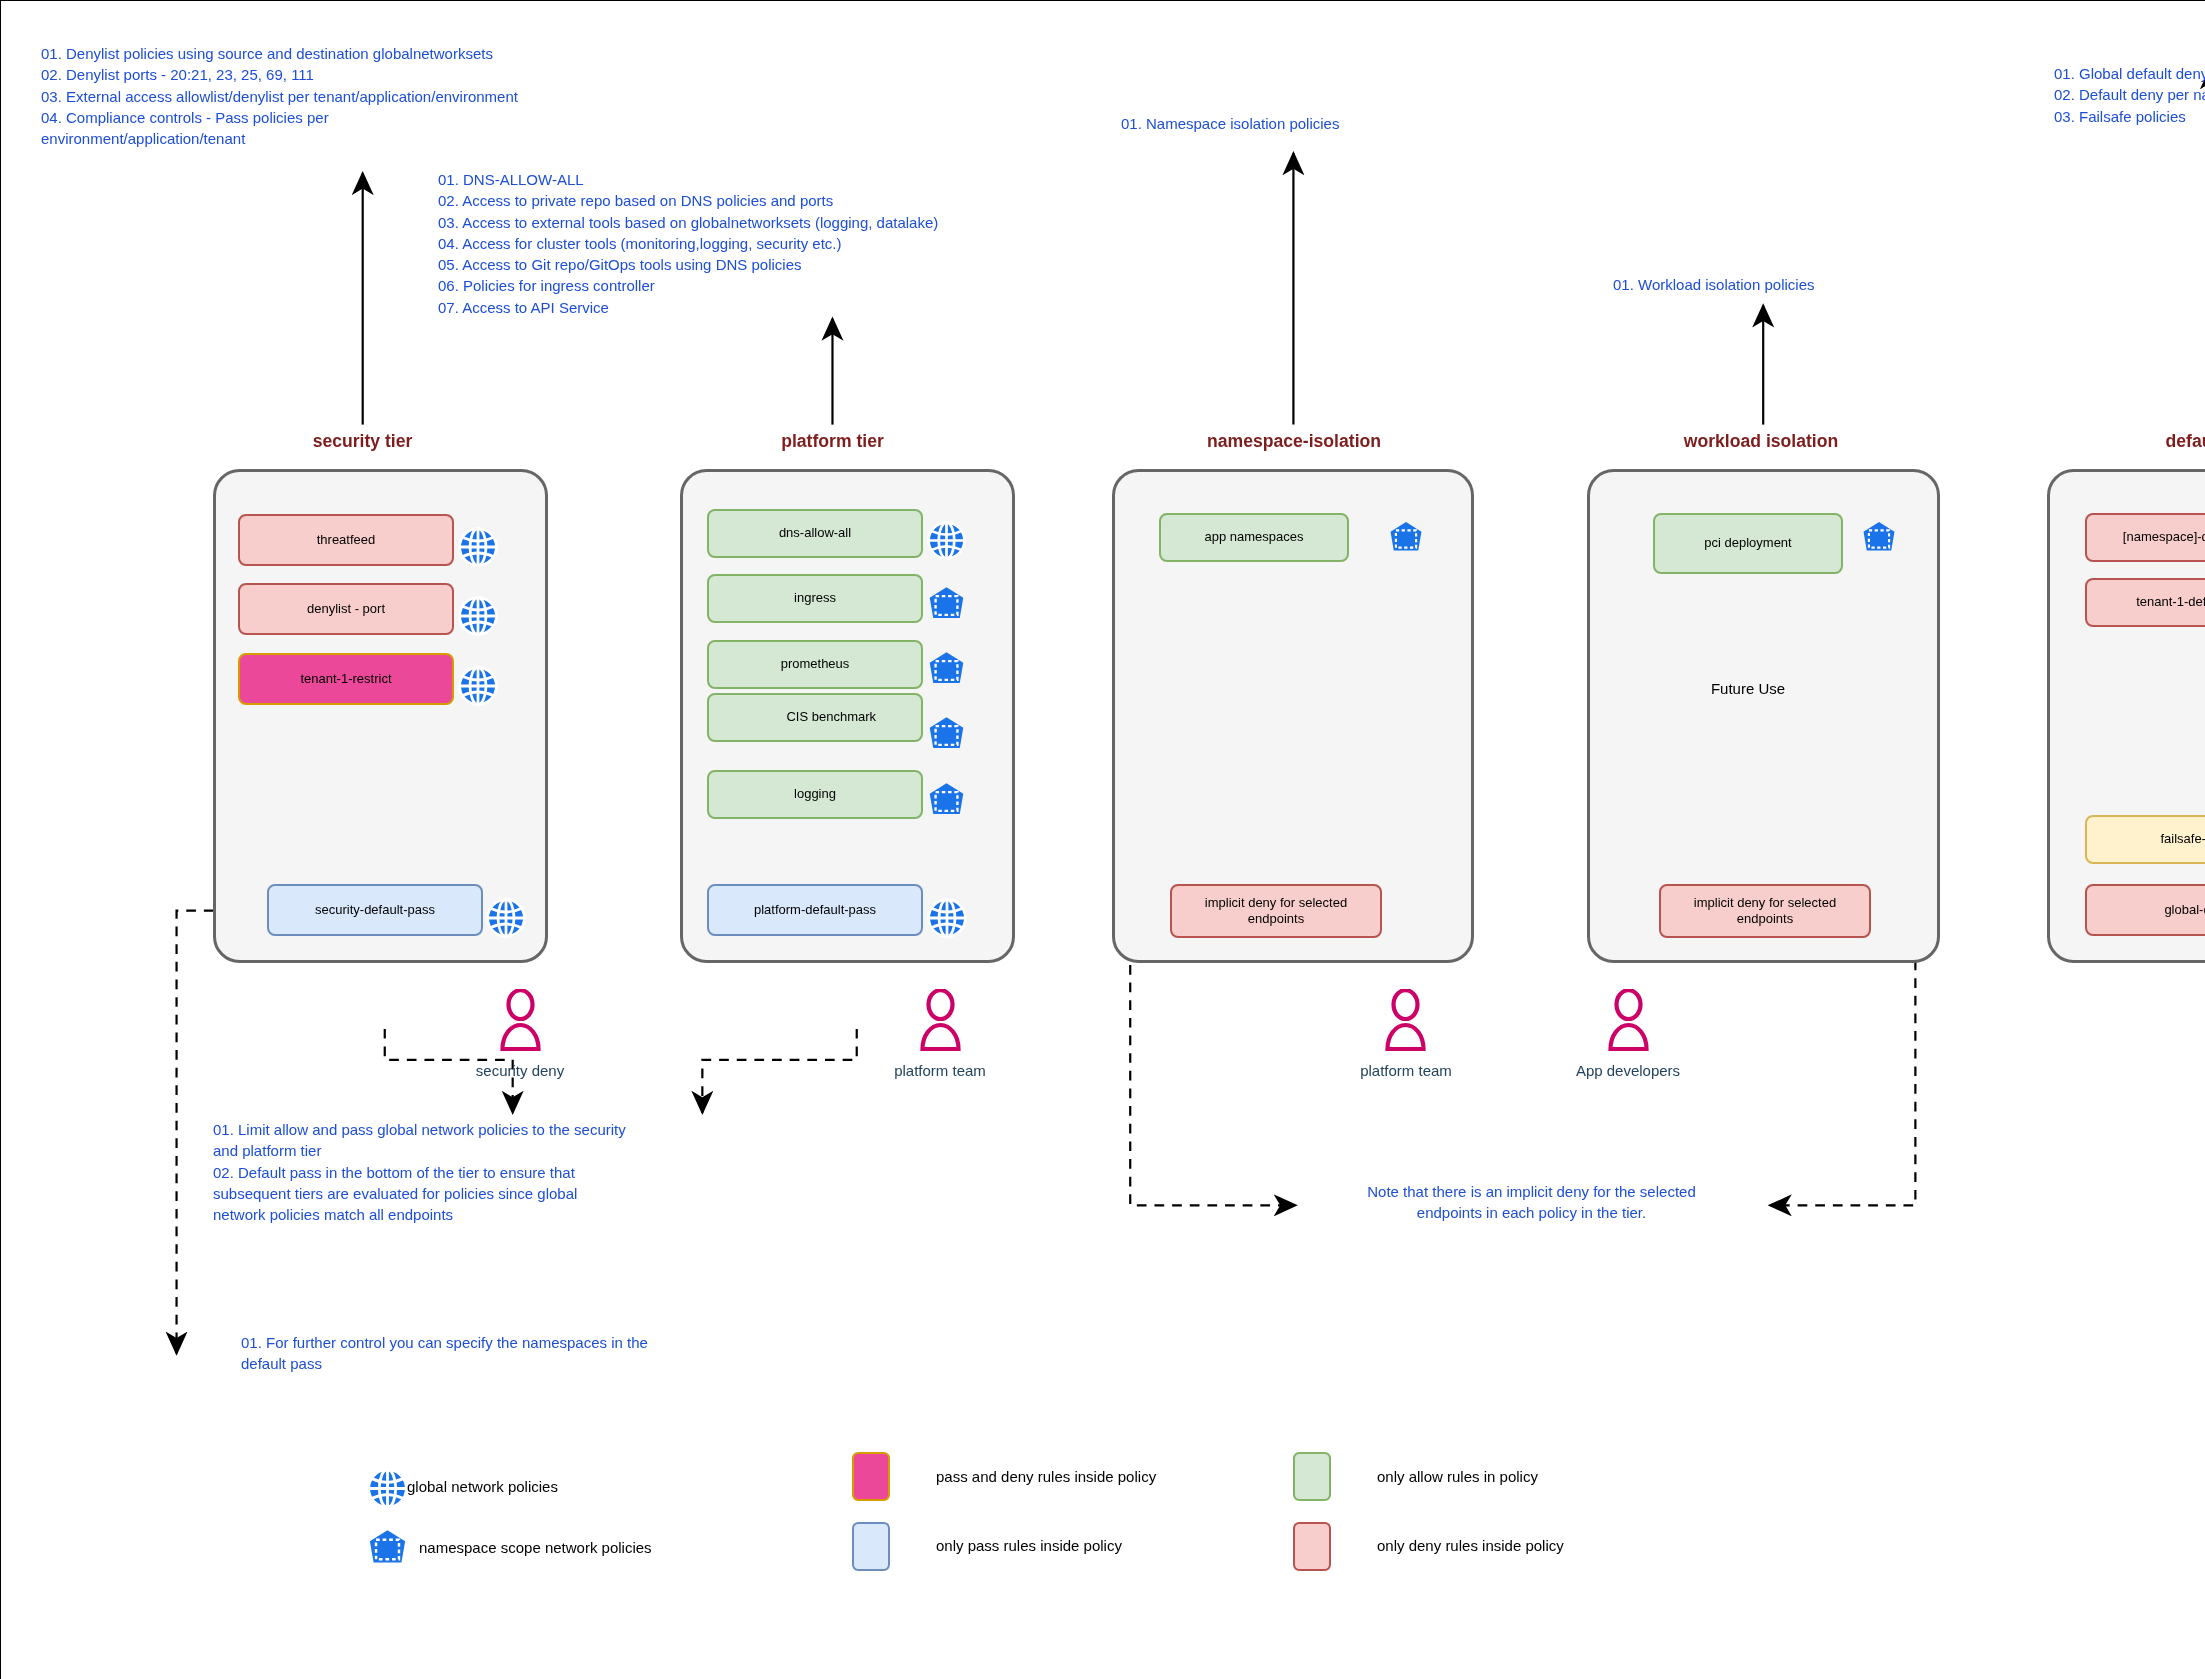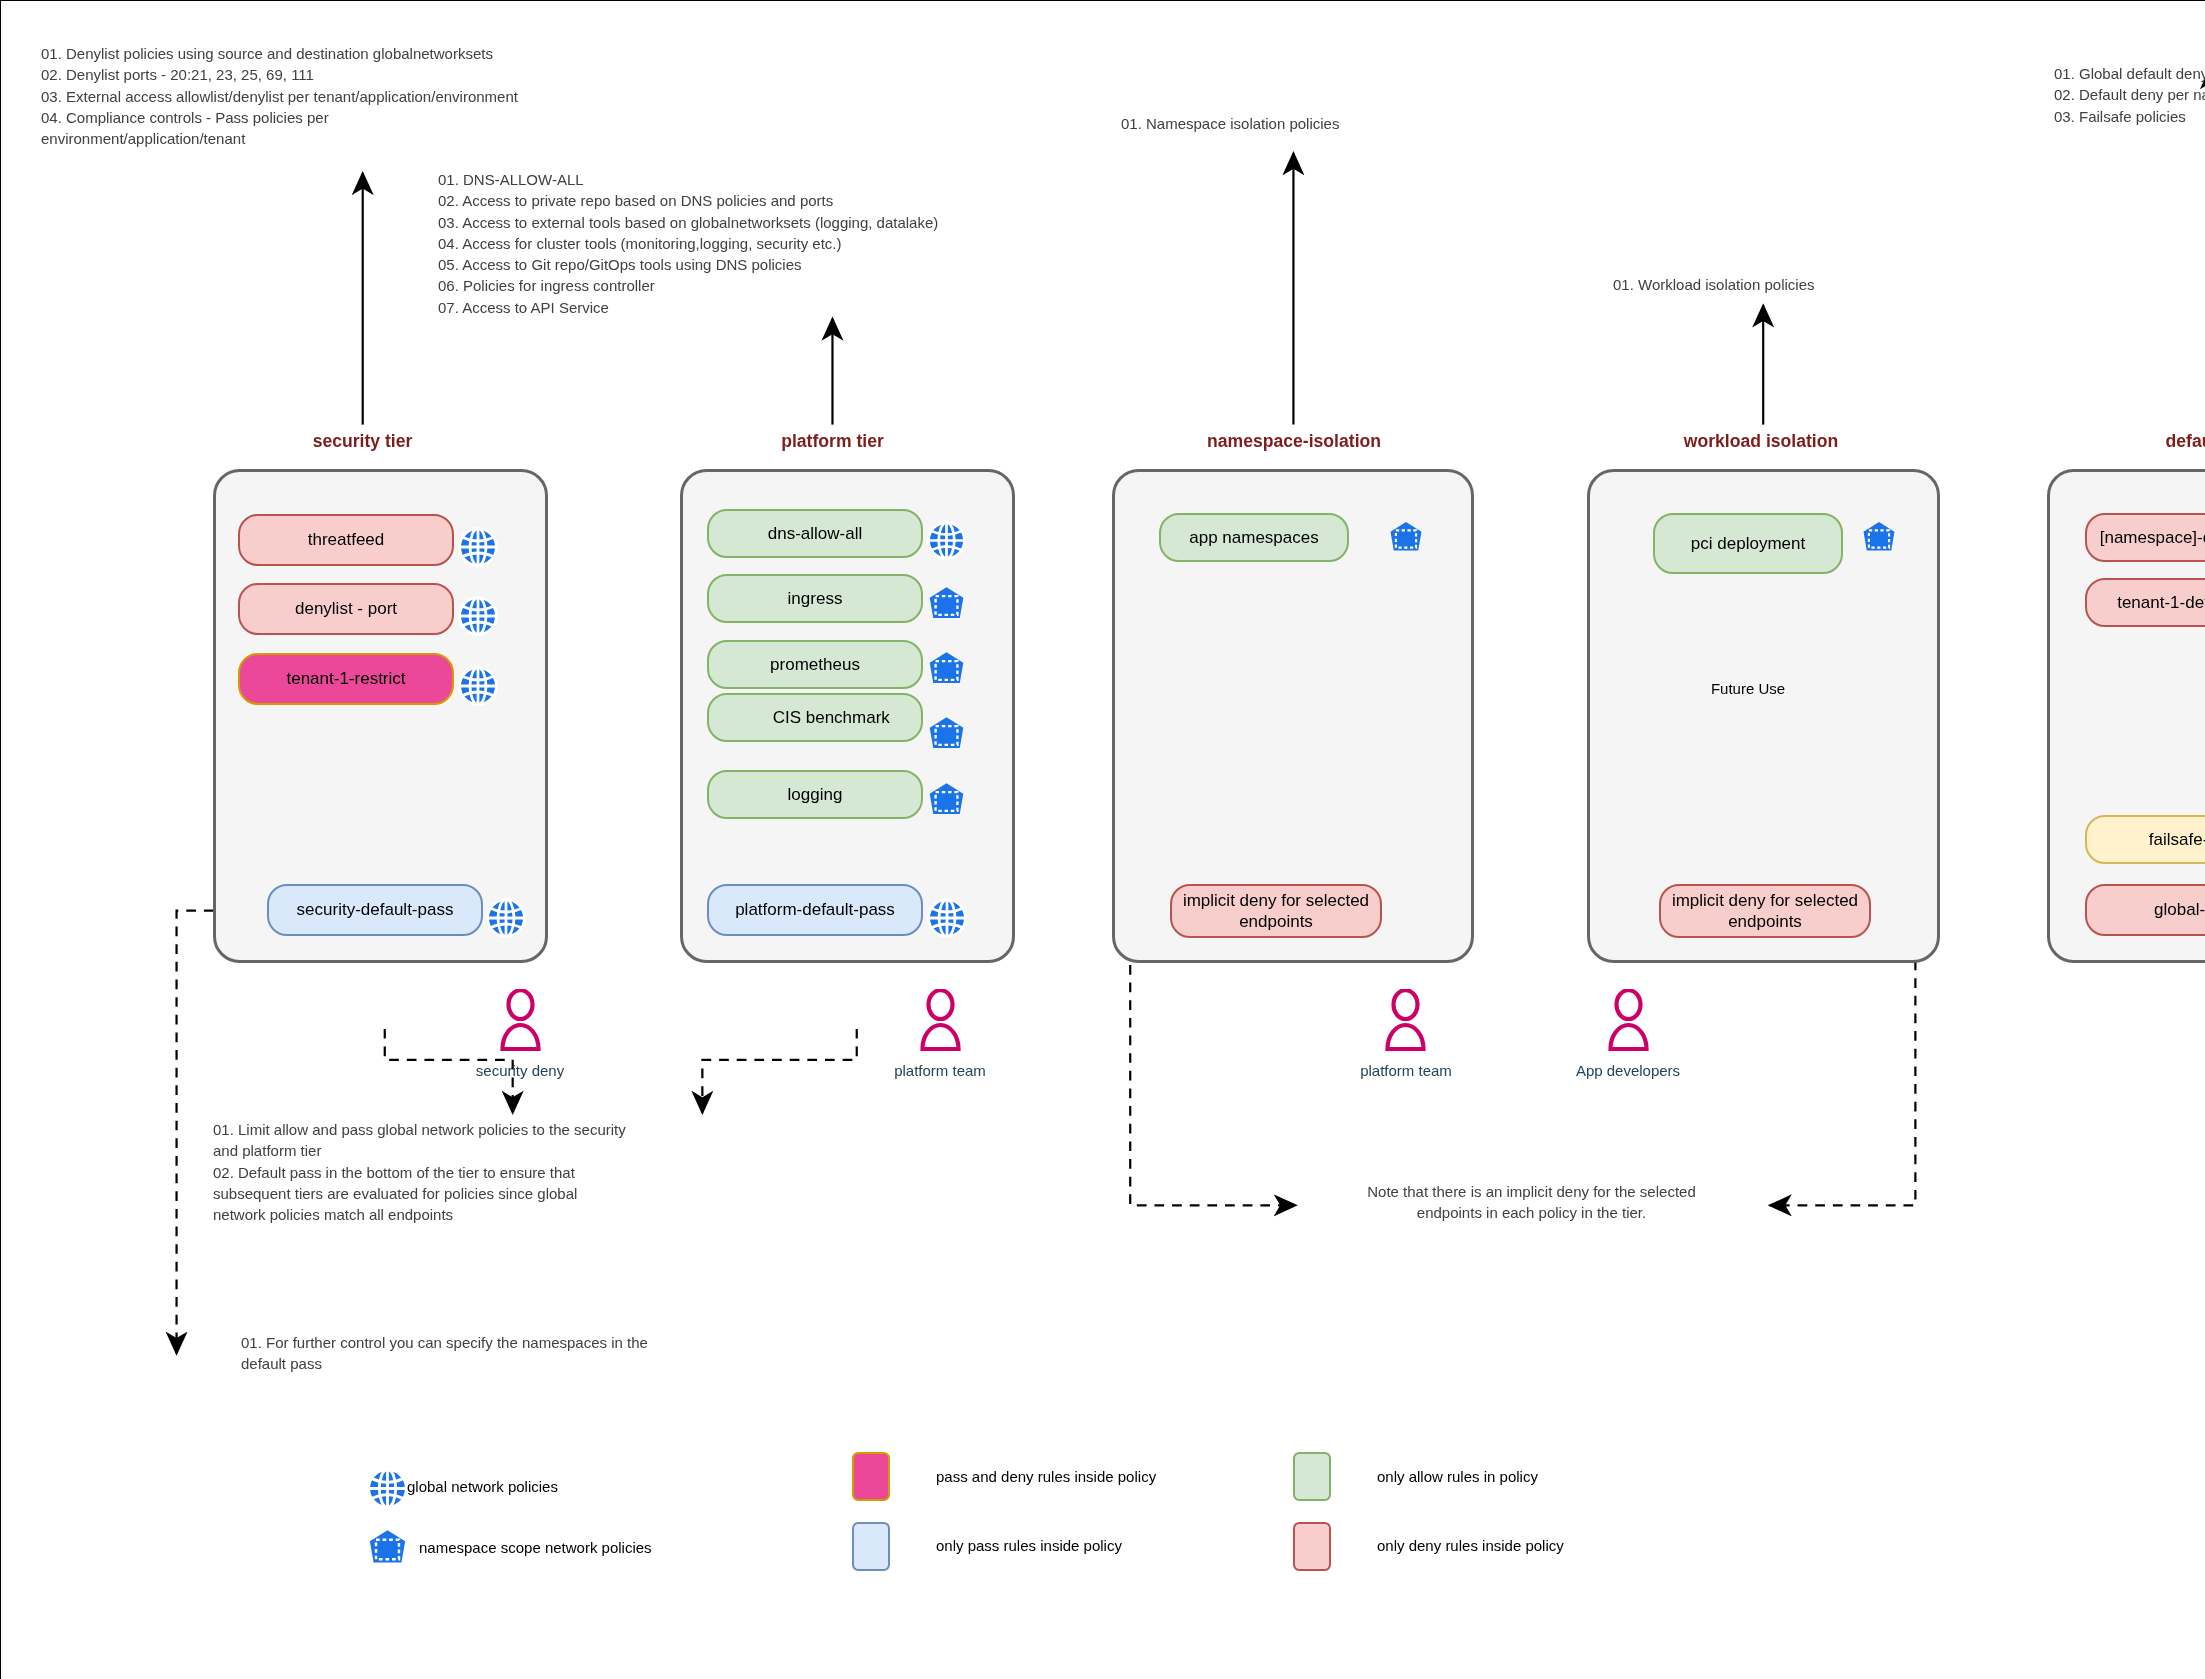--- a/index.html
+++ b/index.html
@@ -10,21 +10,21 @@
     background:#ffffff;
     border:1.8px solid #000000;
     box-sizing:border-box;
     overflow:hidden;
   }
   
   .note{
     position:absolute;
     font-size:15px;
     line-height:1.42;
-    color:#404040;
+    color:#1d4ed8;
     white-space:pre-line;
     letter-spacing:0px;
   }
   
   .tier-title{
     position:absolute;
     font-size:17.6px;
     font-weight:bold;
     color:#7f1d1d;
     text-align:center;
@@ -35,28 +35,28 @@
     position:absolute;
     background:#f5f5f5;
     border:3.1px solid #666666;
     border-radius:26.5px;
     box-sizing:border-box;
   }
   
   .policy{
     position:absolute;
     box-sizing:border-box;
-    border-radius:20px;
+    border-radius:8px;
     border-width:2.2px;
     border-style:solid;
     display:flex;
     align-items:center;
     justify-content:center;
     text-align:center;
-    font-size:17px;
+    font-size:13px;
     color:#000000;
     line-height:1.25;
     padding:0.9px 3.5px;
   }
   .p-deny{background:#f8cecc;border-color:#b85450;}
   .p-allow{background:#d5e8d4;border-color:#82b366;}
   .p-pass{background:#dae8fc;border-color:#6c8ebf;}
   .p-passdeny{background:#ec4899;border-color:#d79b00;}
   .p-failsafe{background:#fff2cc;border-color:#d6b656;}
   

